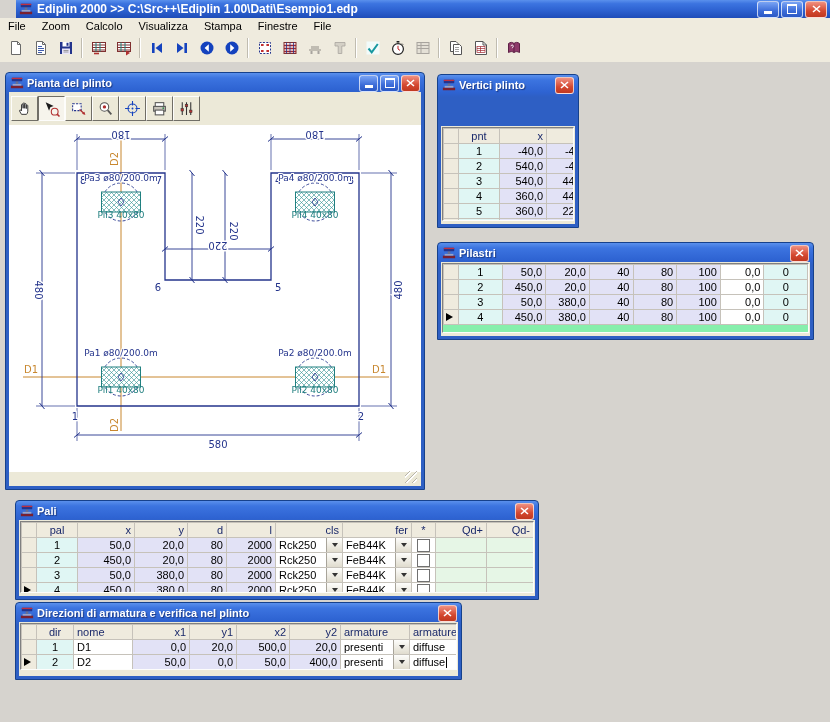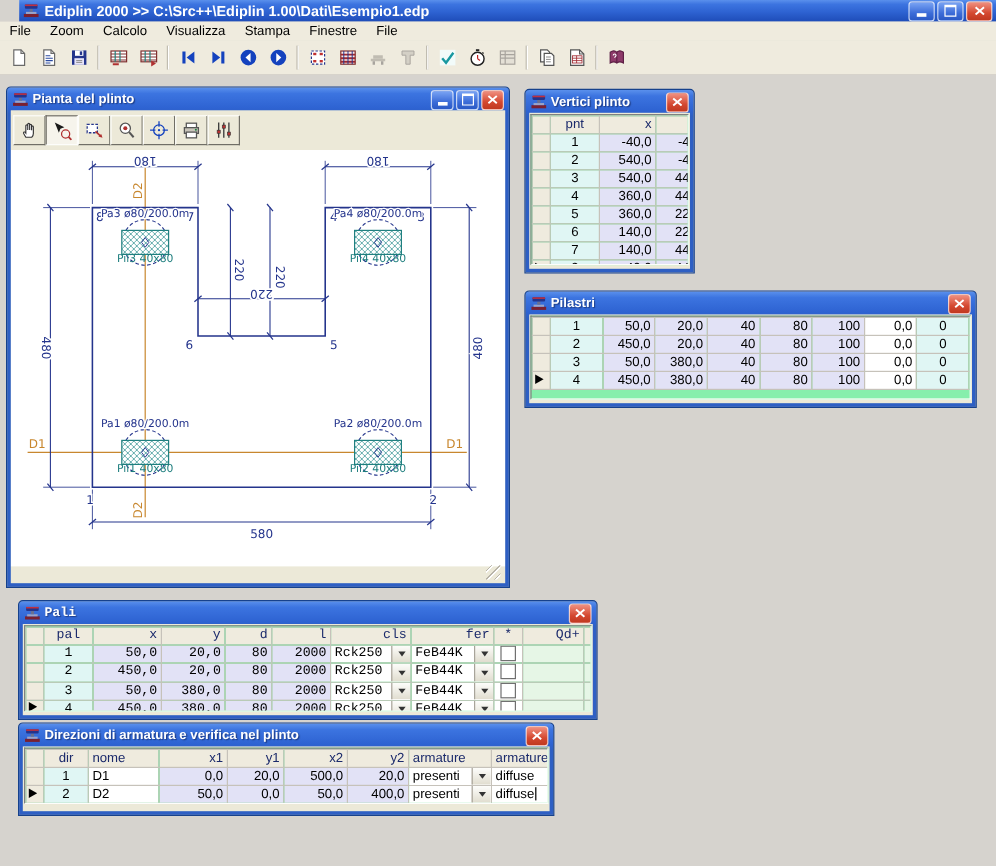--- a/index.html
+++ b/index.html
@@ -433,21 +433,21 @@
           </svg>
         </div>
         <div class="pstatus">
           <span class="ppanel" style="width:150px">Zoom/Sposta</span>
           <span class="ppanel" style="flex:1">Cliccare col sn per individuare un elemento. Col ds per sp</span>
           <span class="grip"></span>
         </div>
       </div>
     </div>
 
-    <div class="win" style="left:437px;top:12px;width:142px;height:154px;">
+    <div class="win" style="left:437px;top:12px;width:142px;height:154px;gap:32px;">
       <div class="tbar">
         <svg width="14" height="14" viewBox="0 0 16 16">
             <rect x="1" y="11" width="14" height="3" fill="#7A2030"></rect>
             <rect x="3" y="9" width="10" height="2" fill="#9AA4C8"></rect>
             <rect x="6.5" y="6" width="3" height="3" fill="#6A7090"></rect>
             <rect x="2" y="2" width="12" height="4" rx="1" fill="#24348C"></rect>
             <rect x="2" y="2" width="12" height="1.5" fill="#C03040"></rect>
           </svg>
         <span>Vertici plinto</span>
         <span class="cap-btns">
@@ -587,21 +587,21 @@
                   <td class="clav ar">100</td>
                   <td class="cwhite ar">0,0</td>
                   <td class="ccyan ac">0</td>
                 </tr>
               </tbody>
             </table>
           </div>
       </div>
     </div>
 
-    <div class="win" style="left:15px;top:438px;width:483px;height:100px;font-family:Liberation Mono, monospace;">
+    <div class="win" style="left:15px;top:438px;width:524px;height:100px;">
       <div class="tbar">
         <svg width="14" height="14" viewBox="0 0 16 16">
             <rect x="1" y="11" width="14" height="3" fill="#7A2030"></rect>
             <rect x="3" y="9" width="10" height="2" fill="#9AA4C8"></rect>
             <rect x="6.5" y="6" width="3" height="3" fill="#6A7090"></rect>
             <rect x="2" y="2" width="12" height="4" rx="1" fill="#24348C"></rect>
             <rect x="2" y="2" width="12" height="1.5" fill="#C03040"></rect>
           </svg>
         <span>Pali</span>
         <span class="cap-btns">

